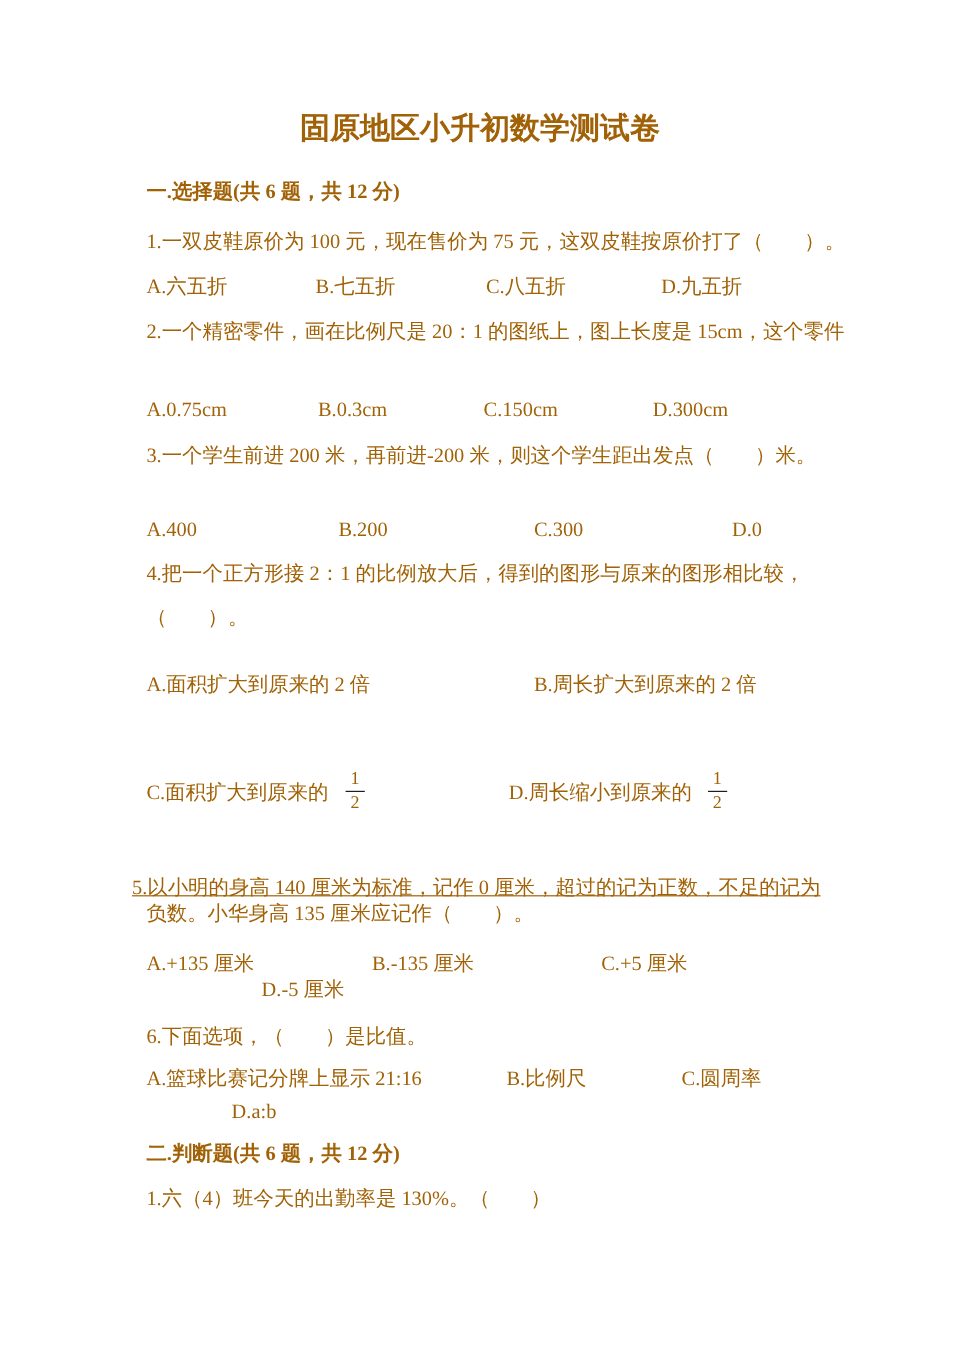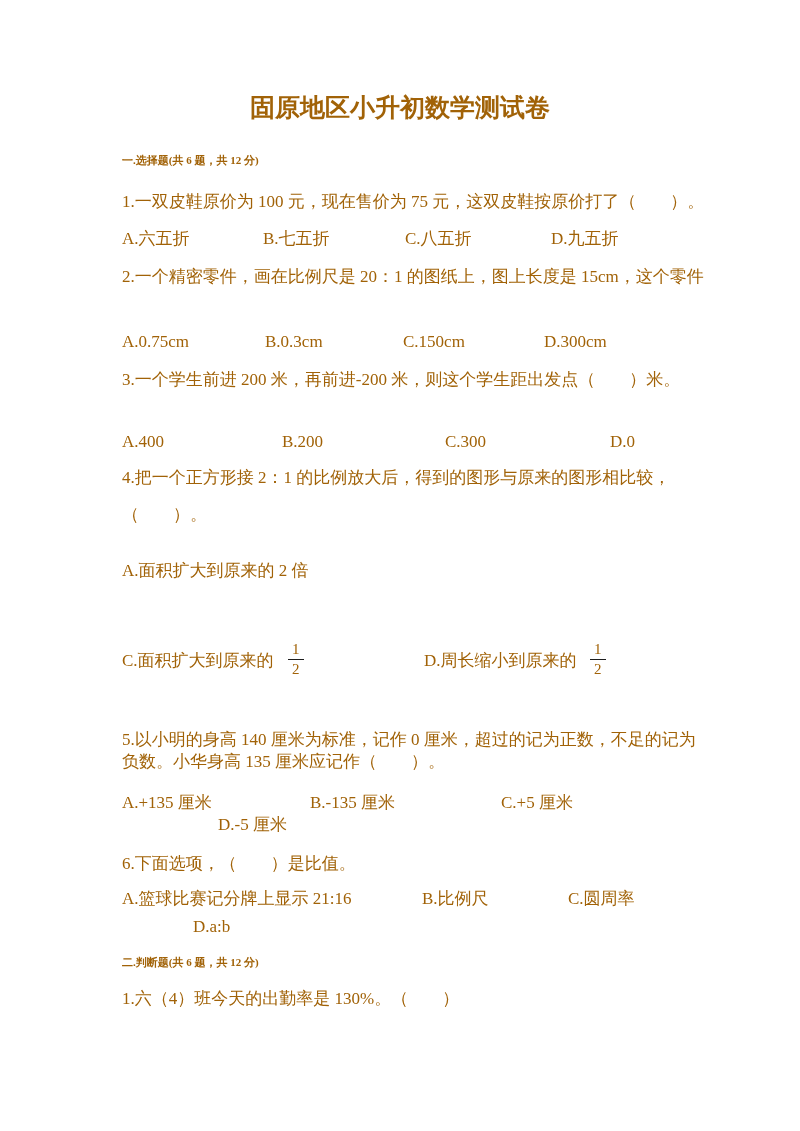--- a/index.html
+++ b/index.html
@@ -18,21 +18,21 @@
   .abs { position: absolute; white-space: nowrap; }
   .title {
     position: absolute;
     left: 0; top: 93px;
     width: 800px;
     text-align: center;
     font-size: 25px;
     font-weight: bold;
     line-height: 30px;
   }
-  .heading { font-weight: bold; font-size: 11px; }
+  .heading { font-weight: bold; font-size: 17px; }
   .fraction {
     position: absolute;
     display: inline-flex;
     flex-direction: column;
     align-items: center;
     font-size: 15px;
     line-height: 19px;
     text-align: center;
   }
   .fraction .num { padding: 0 4px; border-bottom: 1.2px solid #1d1d1d; }
@@ -61,33 +61,34 @@
 
   <div class="abs" style="left:122px; top:369px;">3.一个学生前进 200 米，再前进-200 米，则这个学生距出发点（　　）米。</div>
   <span class="abs" style="left:122px; top:431px;">A.400</span>
   <span class="abs" style="left:282px; top:431px;">B.200</span>
   <span class="abs" style="left:445px; top:431px;">C.300</span>
   <span class="abs" style="left:610px; top:431px;">D.0</span>
 
   <div class="abs" style="left:122px; top:467px;">4.把一个正方形接 2：1 的比例放大后，得到的图形与原来的图形相比较，</div>
   <div class="abs" style="left:122px; top:504px;">（　　）。</div>
   <span class="abs" style="left:122px; top:560px;">A.面积扩大到原来的 2 倍</span>
+  <span class="abs" style="left:445px; top:560px;">B.周长扩大到原来的 2 倍</span>
 
   <span class="abs" style="left:122px; top:650px;">C.面积扩大到原来的</span>
   <span class="fraction" style="left:288px; top:640px;">
     <span class="num">1</span>
     <span class="den">2</span>
   </span>
   <span class="abs" style="left:424px; top:650px;">D.周长缩小到原来的</span>
   <span class="fraction" style="left:590px; top:640px;">
     <span class="num">1</span>
     <span class="den">2</span>
   </span>
 
-  <div class="abs" style="left:122px; top:729px;">5.以小明的身高 140 厘米为标准，记作 0 厘米，超过的记为正数，不足的记为</div>
+  <div class="abs" style="left:110px; top:729px;text-decoration:underline;">5.以小明的身高 140 厘米为标准，记作 0 厘米，超过的记为正数，不足的记为</div>
   <div class="abs" style="left:122px; top:751px;">负数。小华身高 135 厘米应记作（　　）。</div>
   <span class="abs" style="left:122px; top:792px;">A.+135 厘米</span>
   <span class="abs" style="left:310px; top:792px;">B.-135 厘米</span>
   <span class="abs" style="left:501px; top:792px;">C.+5 厘米</span>
   <span class="abs" style="left:218px; top:814px;">D.-5 厘米</span>
 
   <div class="abs" style="left:122px; top:853px;">6.下面选项，（　　）是比值。</div>
   <span class="abs" style="left:122px; top:888px;">A.篮球比赛记分牌上显示 21:16</span>
   <span class="abs" style="left:422px; top:888px;">B.比例尺</span>
   <span class="abs" style="left:568px; top:888px;">C.圆周率</span>

